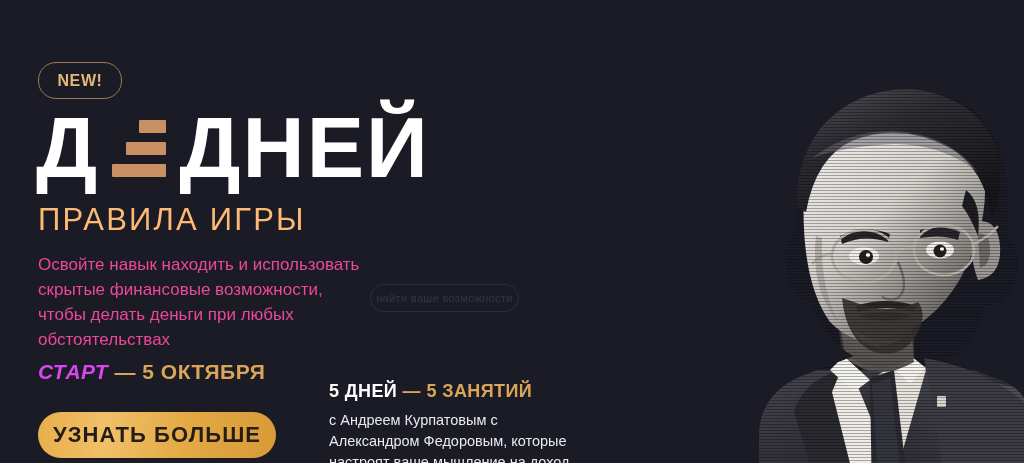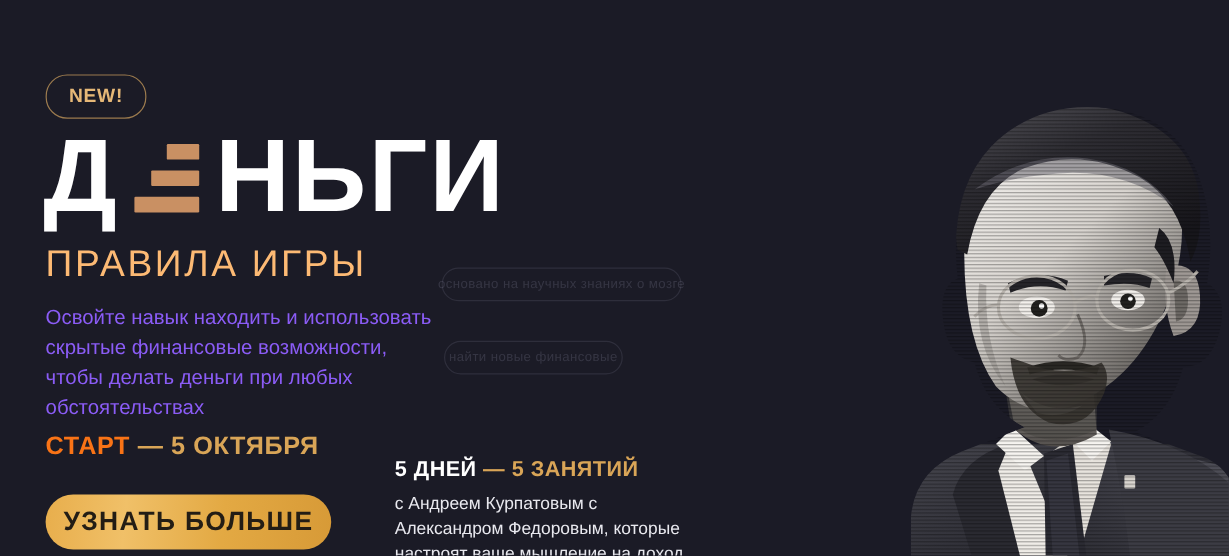--- a/index.html
+++ b/index.html
@@ -67,30 +67,30 @@
     position:absolute;left:38px;top:162px;
     color:#fdba74;
     font-size:31px;font-weight:400;
     letter-spacing:2.2px;
   }
 
   
   .lead{
     position:absolute;left:38px;top:212px;
     width:330px;
-    color:#8b5cf6;
+    color:#ec4899;
     font-size:17px;line-height:25px;
   }
 
   
   .startline{
     position:absolute;left:38px;top:320px;
     font-size:21px;font-weight:bold;letter-spacing:.5px;
   }
-  .startline .w{color:#f97316;}
+  .startline .w{color:#d946ef;font-style:italic;}
   .startline .g{color:#d9a557;}
 
   
   .cta{
     position:absolute;left:38px;top:372px;
     width:238px;height:46px;
     border:none;border-radius:23px;
     background:linear-gradient(95deg,#e8ae4c 0%,#f0c068 28%,#e3a943 62%,#d79a37 100%);
     color:#231d15;
     font-family:"Liberation Sans", sans-serif;
@@ -247,40 +247,37 @@
     <span>NEW!</span>
   </div>
 
   <div class="logo-row">
     <span class="logo-letter">Д</span>
     <span class="logo-stack">
       <span class="logo-bar b1"></span>
       <span class="logo-bar b2"></span>
       <span class="logo-bar b3"></span>
     </span>
-    <span class="logo-letter">НЬГИ</span>
+    <span class="logo-letter">ДНЕЙ</span>
   </div>
 
   <div class="subhead">ПРАВИЛА ИГРЫ</div>
 
   <div class="lead">Освойте навык находить и использовать скрытые финансовые возможности, чтобы делать деньги при любых обстоятельствах</div>
 
   <div class="startline">
     <span class="w">СТАРТ</span>
     <span class="g">—</span>
     <span class="g">5 ОКТЯБРЯ</span>
   </div>
 
   <button class="cta">УЗНАТЬ БОЛЬШЕ</button>
 
-  <div class="ghost g1">
-    <span>основано на научных знаниях о мозге</span>
-  </div>
   <div class="ghost g2">
-    <span>найти новые финансовые</span>
+    <span>найти ваше возможности</span>
   </div>
 
   <div class="info-title">
     <span class="w">5 ДНЕЙ</span>
     <span class="g">—</span>
     <span class="g">5 ЗАНЯТИЙ</span>
   </div>
   <div class="info-body">с Андреем Курпатовым с Александром Федоровым, которые настроят ваше мышление на доход</div>
 
 </div>

